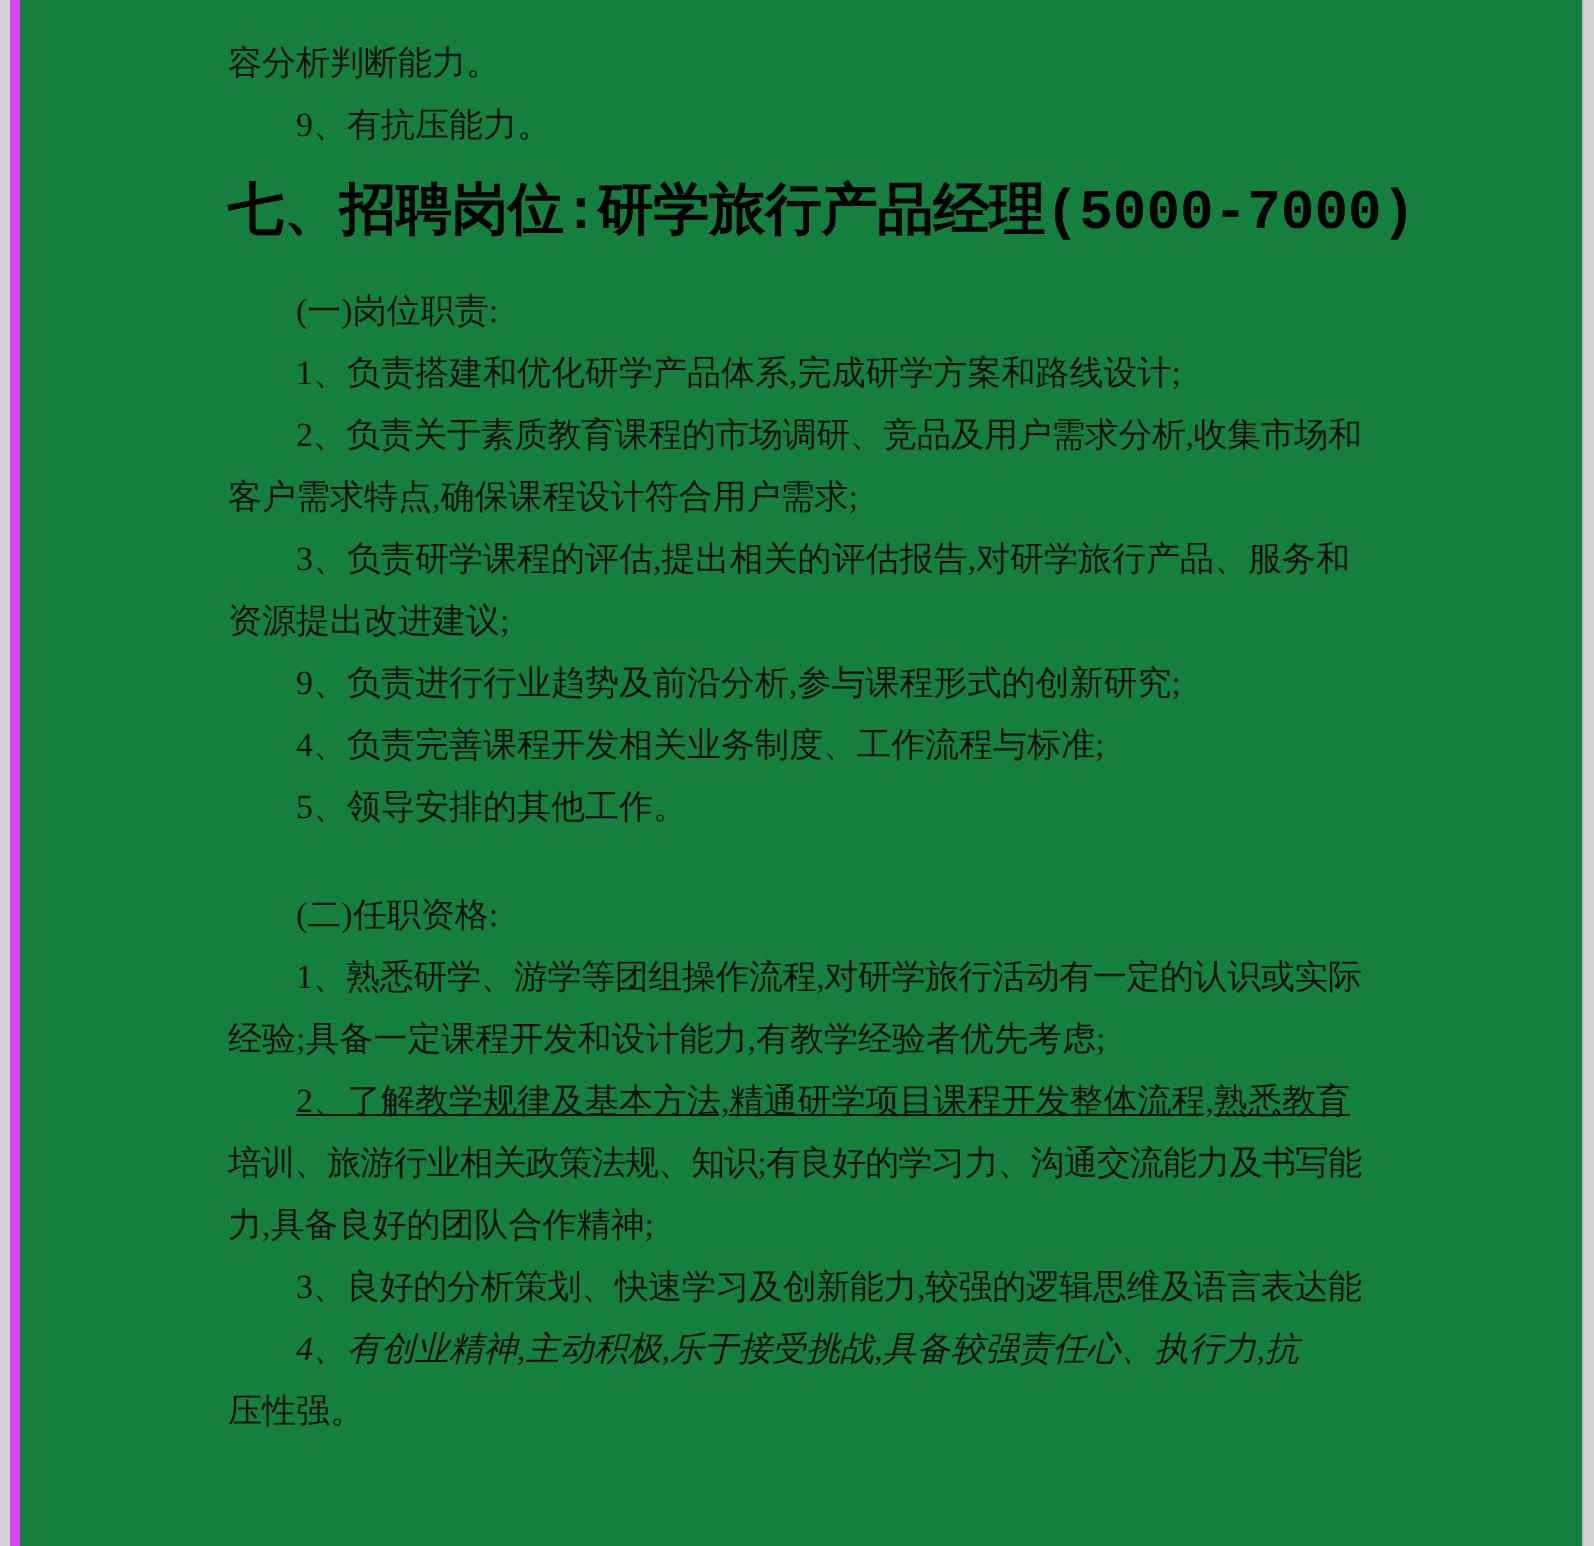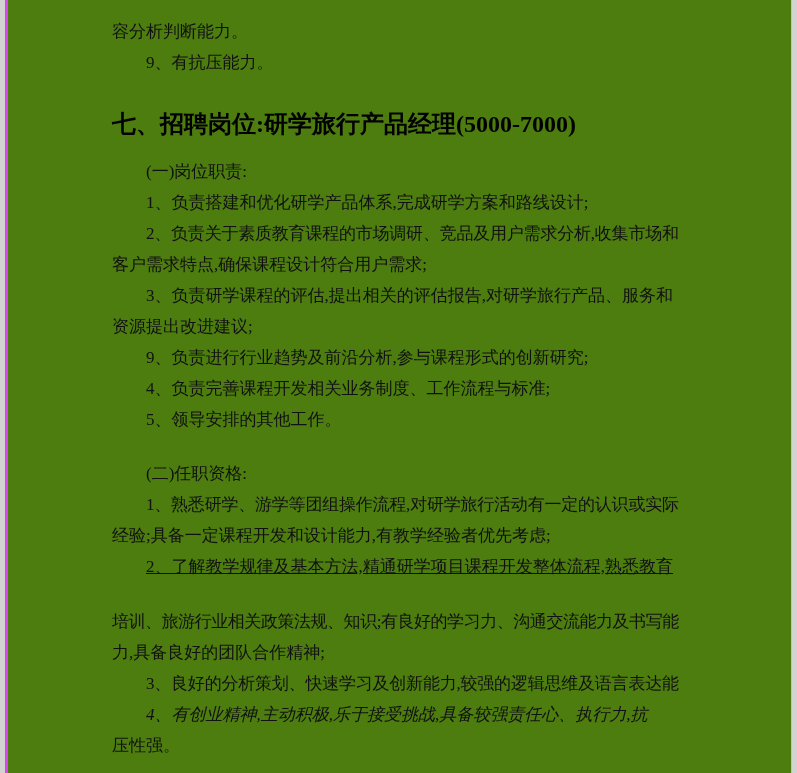--- a/index.html
+++ b/index.html
@@ -13,22 +13,22 @@
     background: #d3d3d3;
     position: relative;
     font-family: "Liberation Serif", "DejaVu Serif", serif;
   }
   .page {
     position: absolute;
     top: 0;
     bottom: 0;
     left: 5px;
     right: 5px;
-    background: #4d7c0f;
-    border-left: 3px solid #d946ef;
+    background: #15803d;
+    border-left: 5px solid #d946ef;
     border-right: 1px solid #c2c2c2;
     box-sizing: border-box;
   }
   .edge-strip {
     position: absolute;
     top: 0;
     bottom: 0;
     width: 5px;
     background: #d3d3d3;
   }
@@ -46,25 +46,25 @@
     color: #111111;
     white-space: nowrap;
     text-align: left;
     width: 567px;
     overflow: visible;
   }
   .line.indent {
     text-indent: 34px; 
   }
   .line.heading {
-    font-family: Liberation Serif, serif;
+    font-family: Liberation Mono, monospace;
     font-weight: bold;
-    font-size: 24px;
+    font-size: 28px;
     line-height: 36px;
-    margin-top: 28px;
+    margin-top: 12px;
     margin-bottom: 14px;
     color: #000000;
   }
   .line.gap-before {
     margin-top: 23px;
   }
 </style>
 </head>
 <body>
 
@@ -82,19 +82,19 @@
       <div class="line">客户需求特点,确保课程设计符合用户需求;</div>
       <div class="line indent fill" style="letter-spacing: 0px;">3、负责研学课程的评估,提出相关的评估报告,对研学旅行产品、服务和</div>
       <div class="line">资源提出改进建议;</div>
       <div class="line indent">9、负责进行行业趋势及前沿分析,参与课程形式的创新研究;</div>
       <div class="line indent">4、负责完善课程开发相关业务制度、工作流程与标准;</div>
       <div class="line indent">5、领导安排的其他工作。</div>
       <div class="line indent gap-before">(二)任职资格:</div>
       <div class="line indent fill" style="letter-spacing: -0.212121px;">1、熟悉研学、游学等团组操作流程,对研学旅行活动有一定的认识或实际</div>
       <div class="line">经验;具备一定课程开发和设计能力,有教学经验者优先考虑;</div>
       <div class="line indent fill" style="letter-spacing: 0px; text-decoration: underline;">2、了解教学规律及基本方法,精通研学项目课程开发整体流程,熟悉教育</div>
-      <div class="line fill" style="letter-spacing: -0.457143px; margin-top: 24px;">培训、旅游行业相关政策法规、知识;有良好的学习力、沟通交流能力及书写能</div>
+      <div class="line fill" style="letter-spacing: -0.457143px;">培训、旅游行业相关政策法规、知识;有良好的学习力、沟通交流能力及书写能</div>
       <div class="line">力,具备良好的团队合作精神;</div>
       <div class="line indent fill" style="letter-spacing: -0.212121px;">3、良好的分析策划、快速学习及创新能力,较强的逻辑思维及语言表达能</div>
       <div class="line indent fill" style="letter-spacing: 0px; font-style: italic;">4、有创业精神,主动积极,乐于接受挑战,具备较强责任心、执行力,抗</div>
       <div class="line">压性强。</div>
     </div>
 </div>
 
 </body></html>

